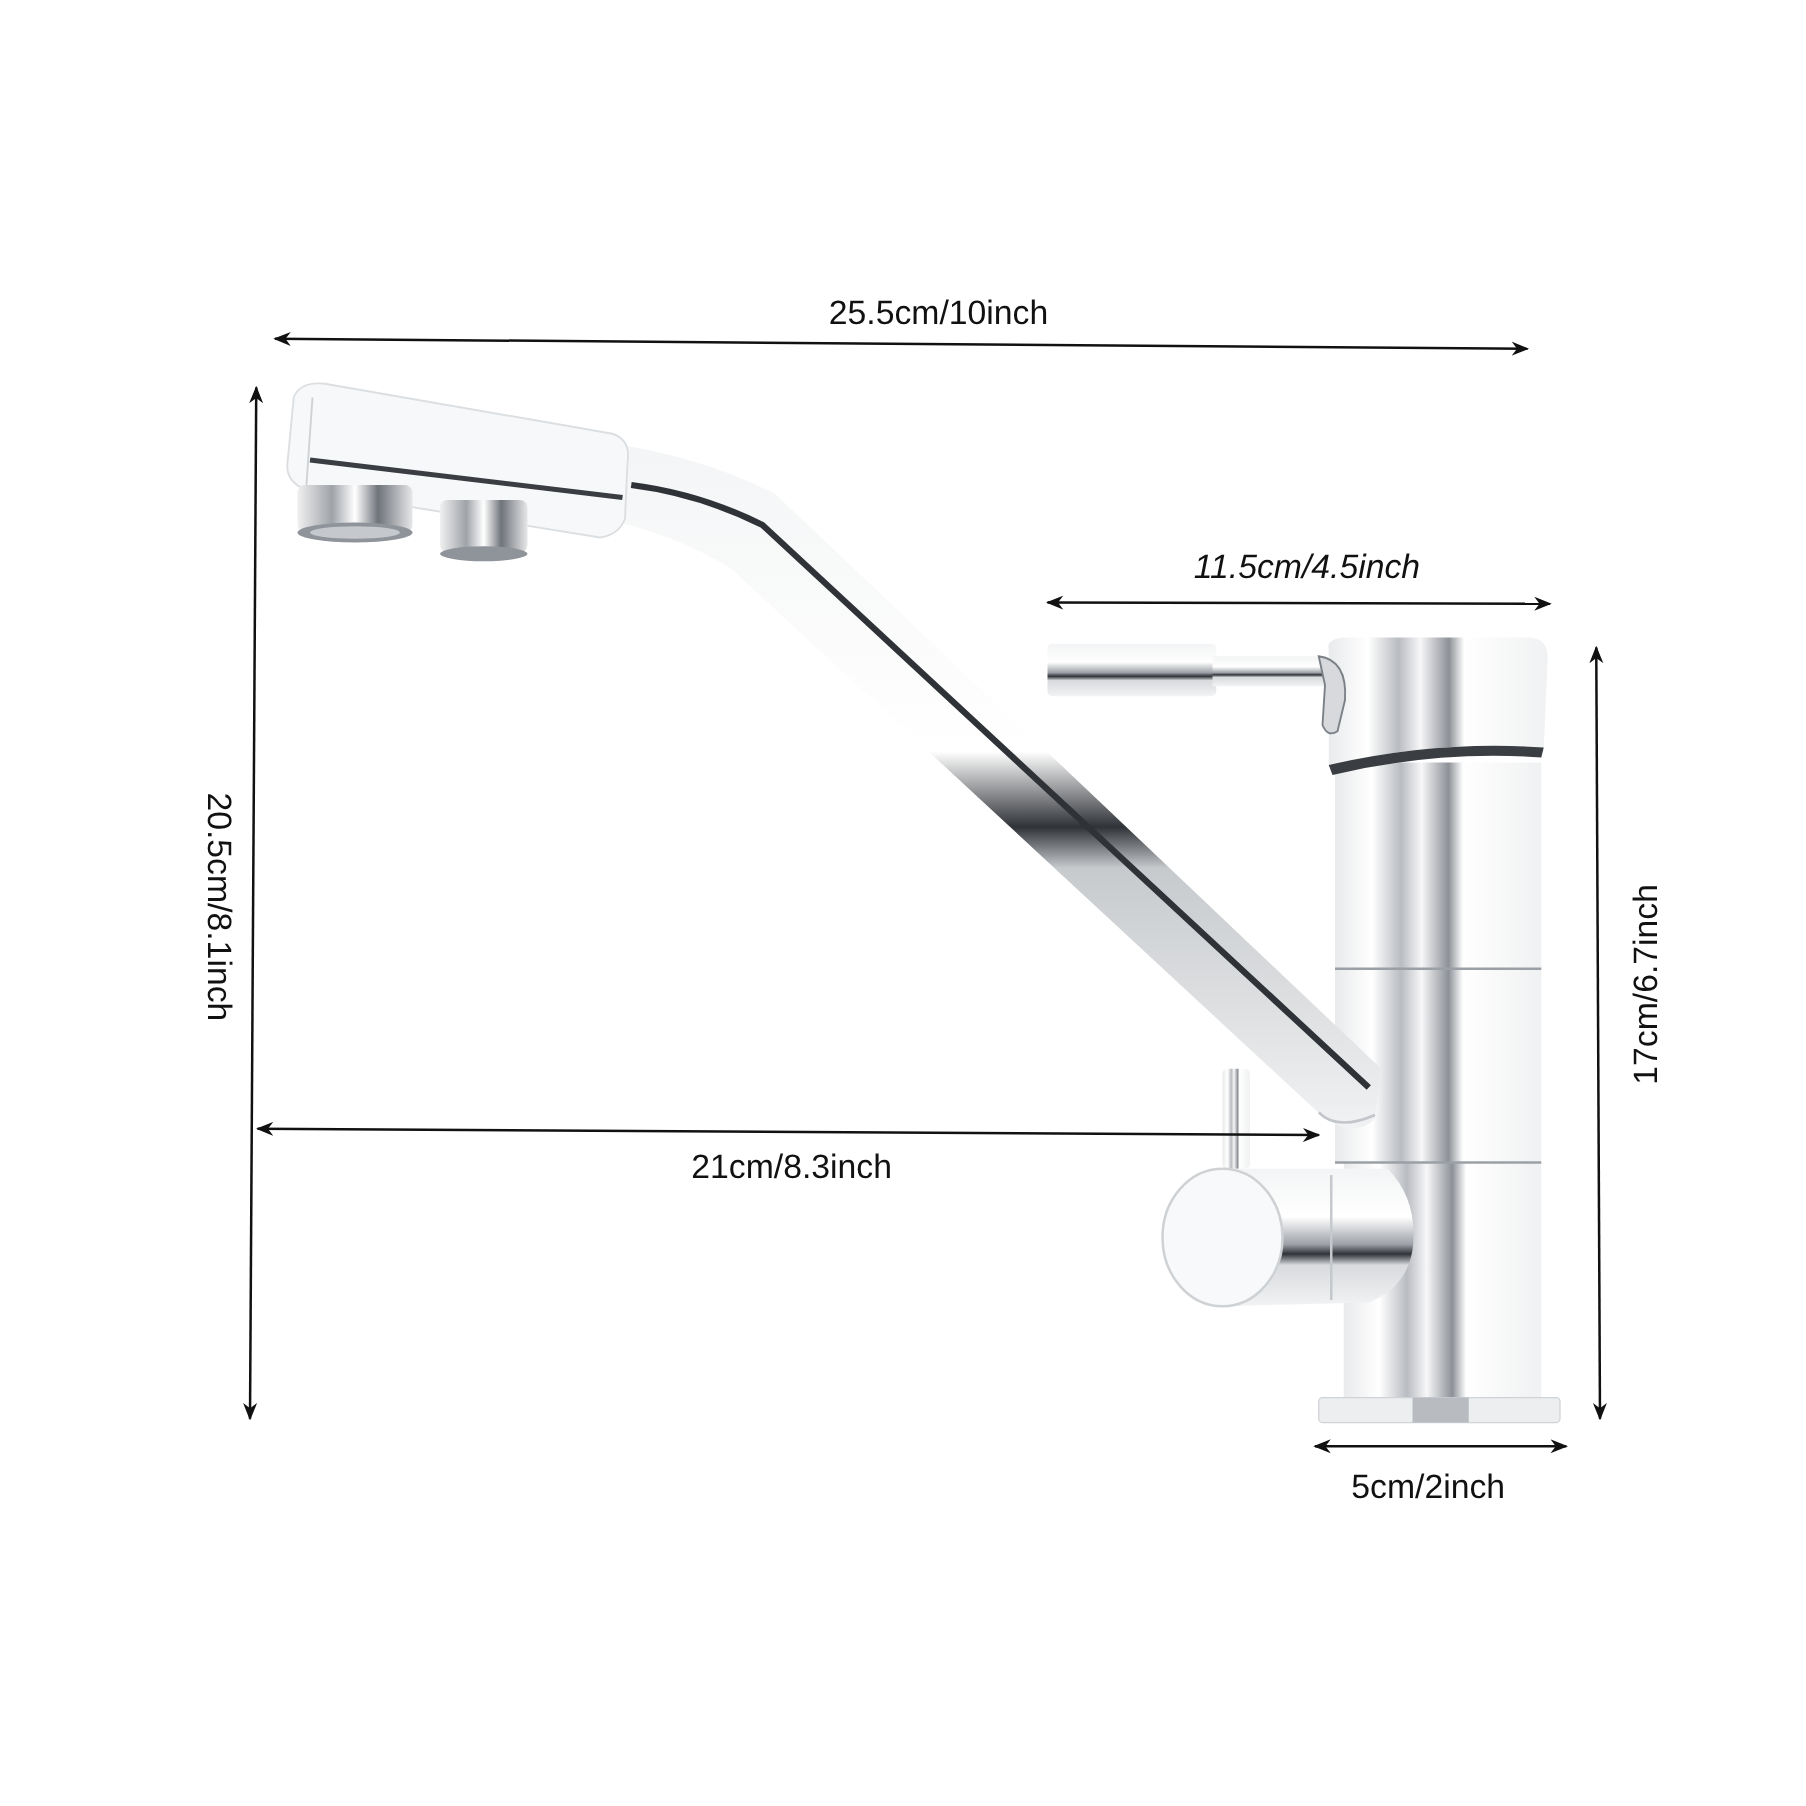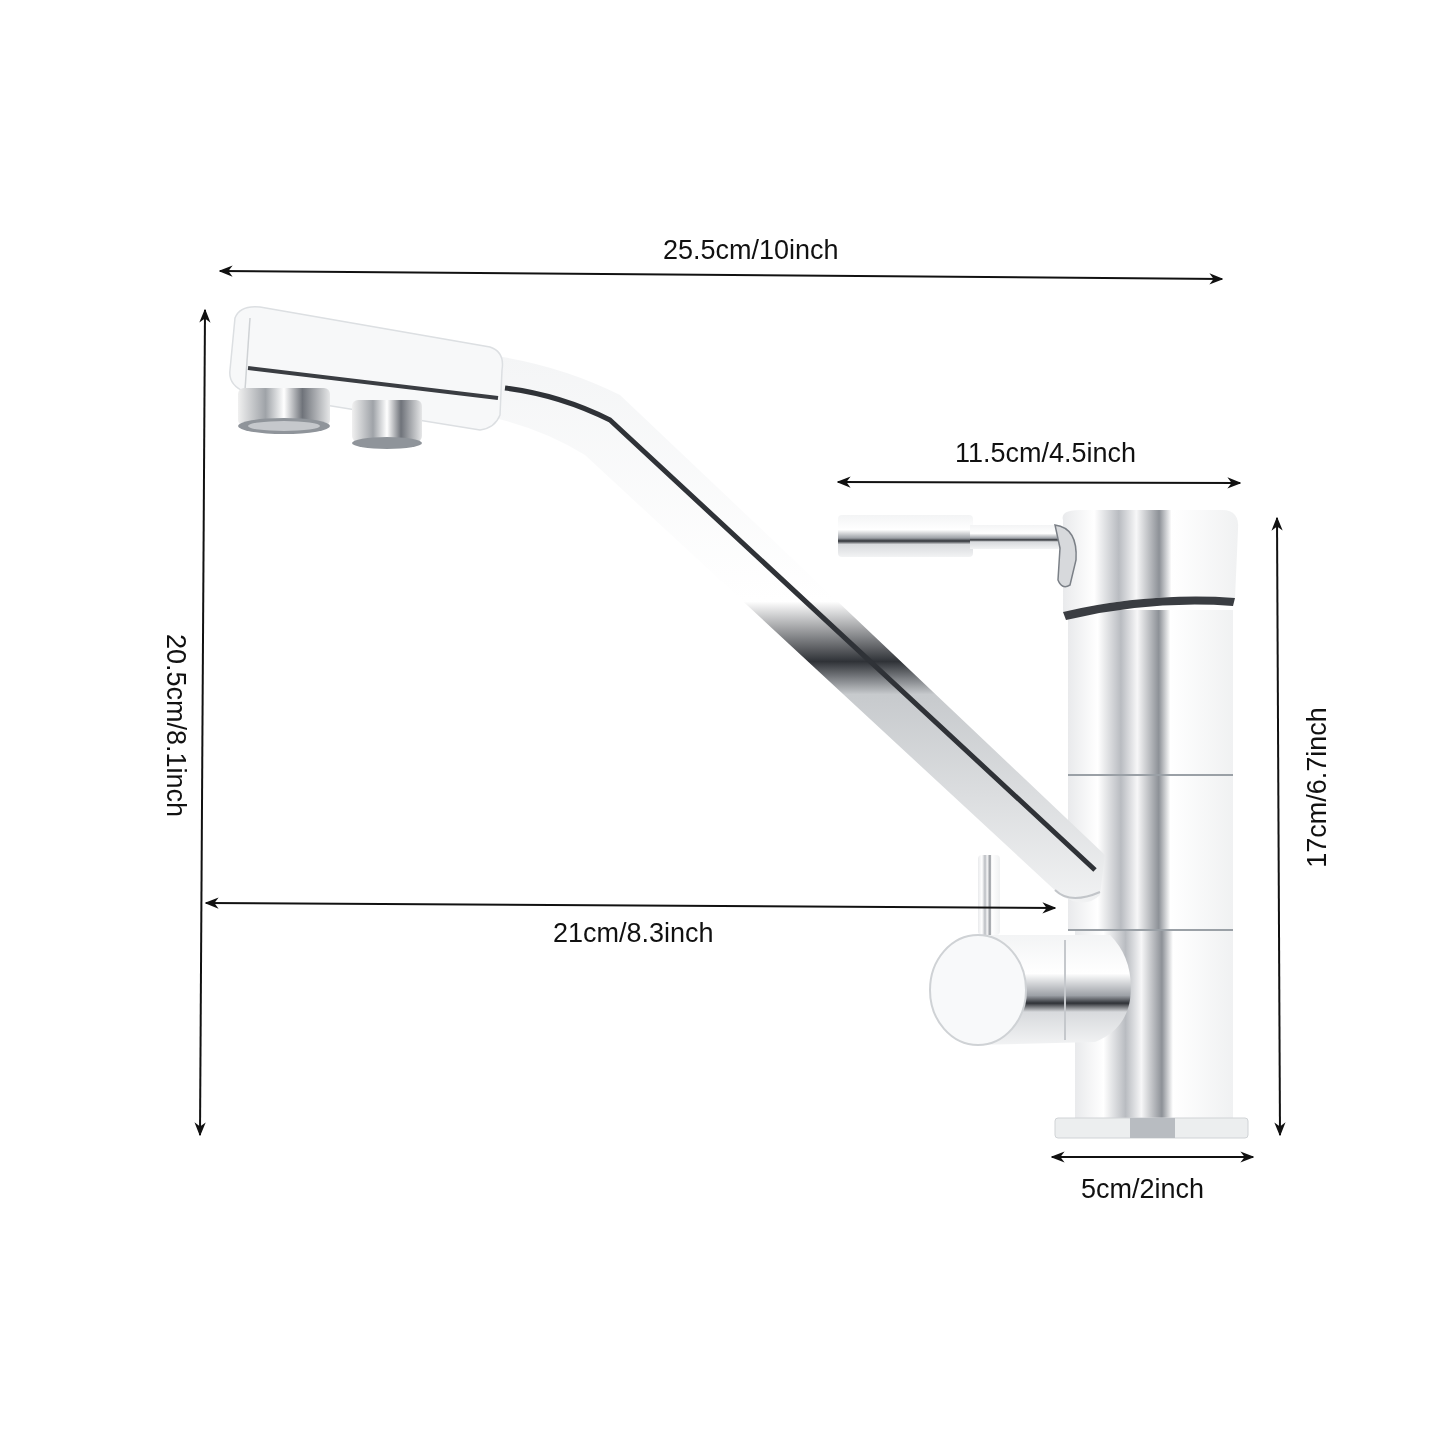--- a/index.html
+++ b/index.html
@@ -108,18 +108,18 @@
       <line x1="205" y1="310" x2="200" y2="1135" stroke="#111" stroke-width="2" marker-start="url(#ah)" marker-end="url(#ah)"></line>
       <line x1="838" y1="482" x2="1240" y2="483" stroke="#111" stroke-width="2" marker-start="url(#ah)" marker-end="url(#ah)"></line>
       <line x1="1277" y1="518" x2="1280" y2="1135" stroke="#111" stroke-width="2" marker-start="url(#ah)" marker-end="url(#ah)"></line>
       <line x1="206" y1="903" x2="1055" y2="908" stroke="#111" stroke-width="2" marker-start="url(#ah)" marker-end="url(#ah)"></line>
       <line x1="1052" y1="1157" x2="1253" y2="1157" stroke="#111" stroke-width="2" marker-start="url(#ah)" marker-end="url(#ah)"></line>
     </g>
   </svg>
 
   
   <div class="dim-label" style="left:663px; top:237px;">25.5cm/10inch</div>
-  <div class="dim-label" style="left:955px; top:440px;">11.5cm/4.5inch</div>
+  <div class="dim-label" style="left:955px; top:440px;font-style:italic;">11.5cm/4.5inch</div>
   <div class="dim-label" style="left:553px; top:920px;">21cm/8.3inch</div>
   <div class="dim-label" style="left:1081px; top:1176px;">5cm/2inch</div>
   <div class="dim-label vert-left" style="left:80px; top:712px; width:190px; text-align:center;">20.5cm/8.1inch</div>
   <div class="dim-label vert-right" style="left:1227px; top:774px; width:180px; text-align:center;">17cm/6.7inch</div>
 </div>
 
 </body></html>

